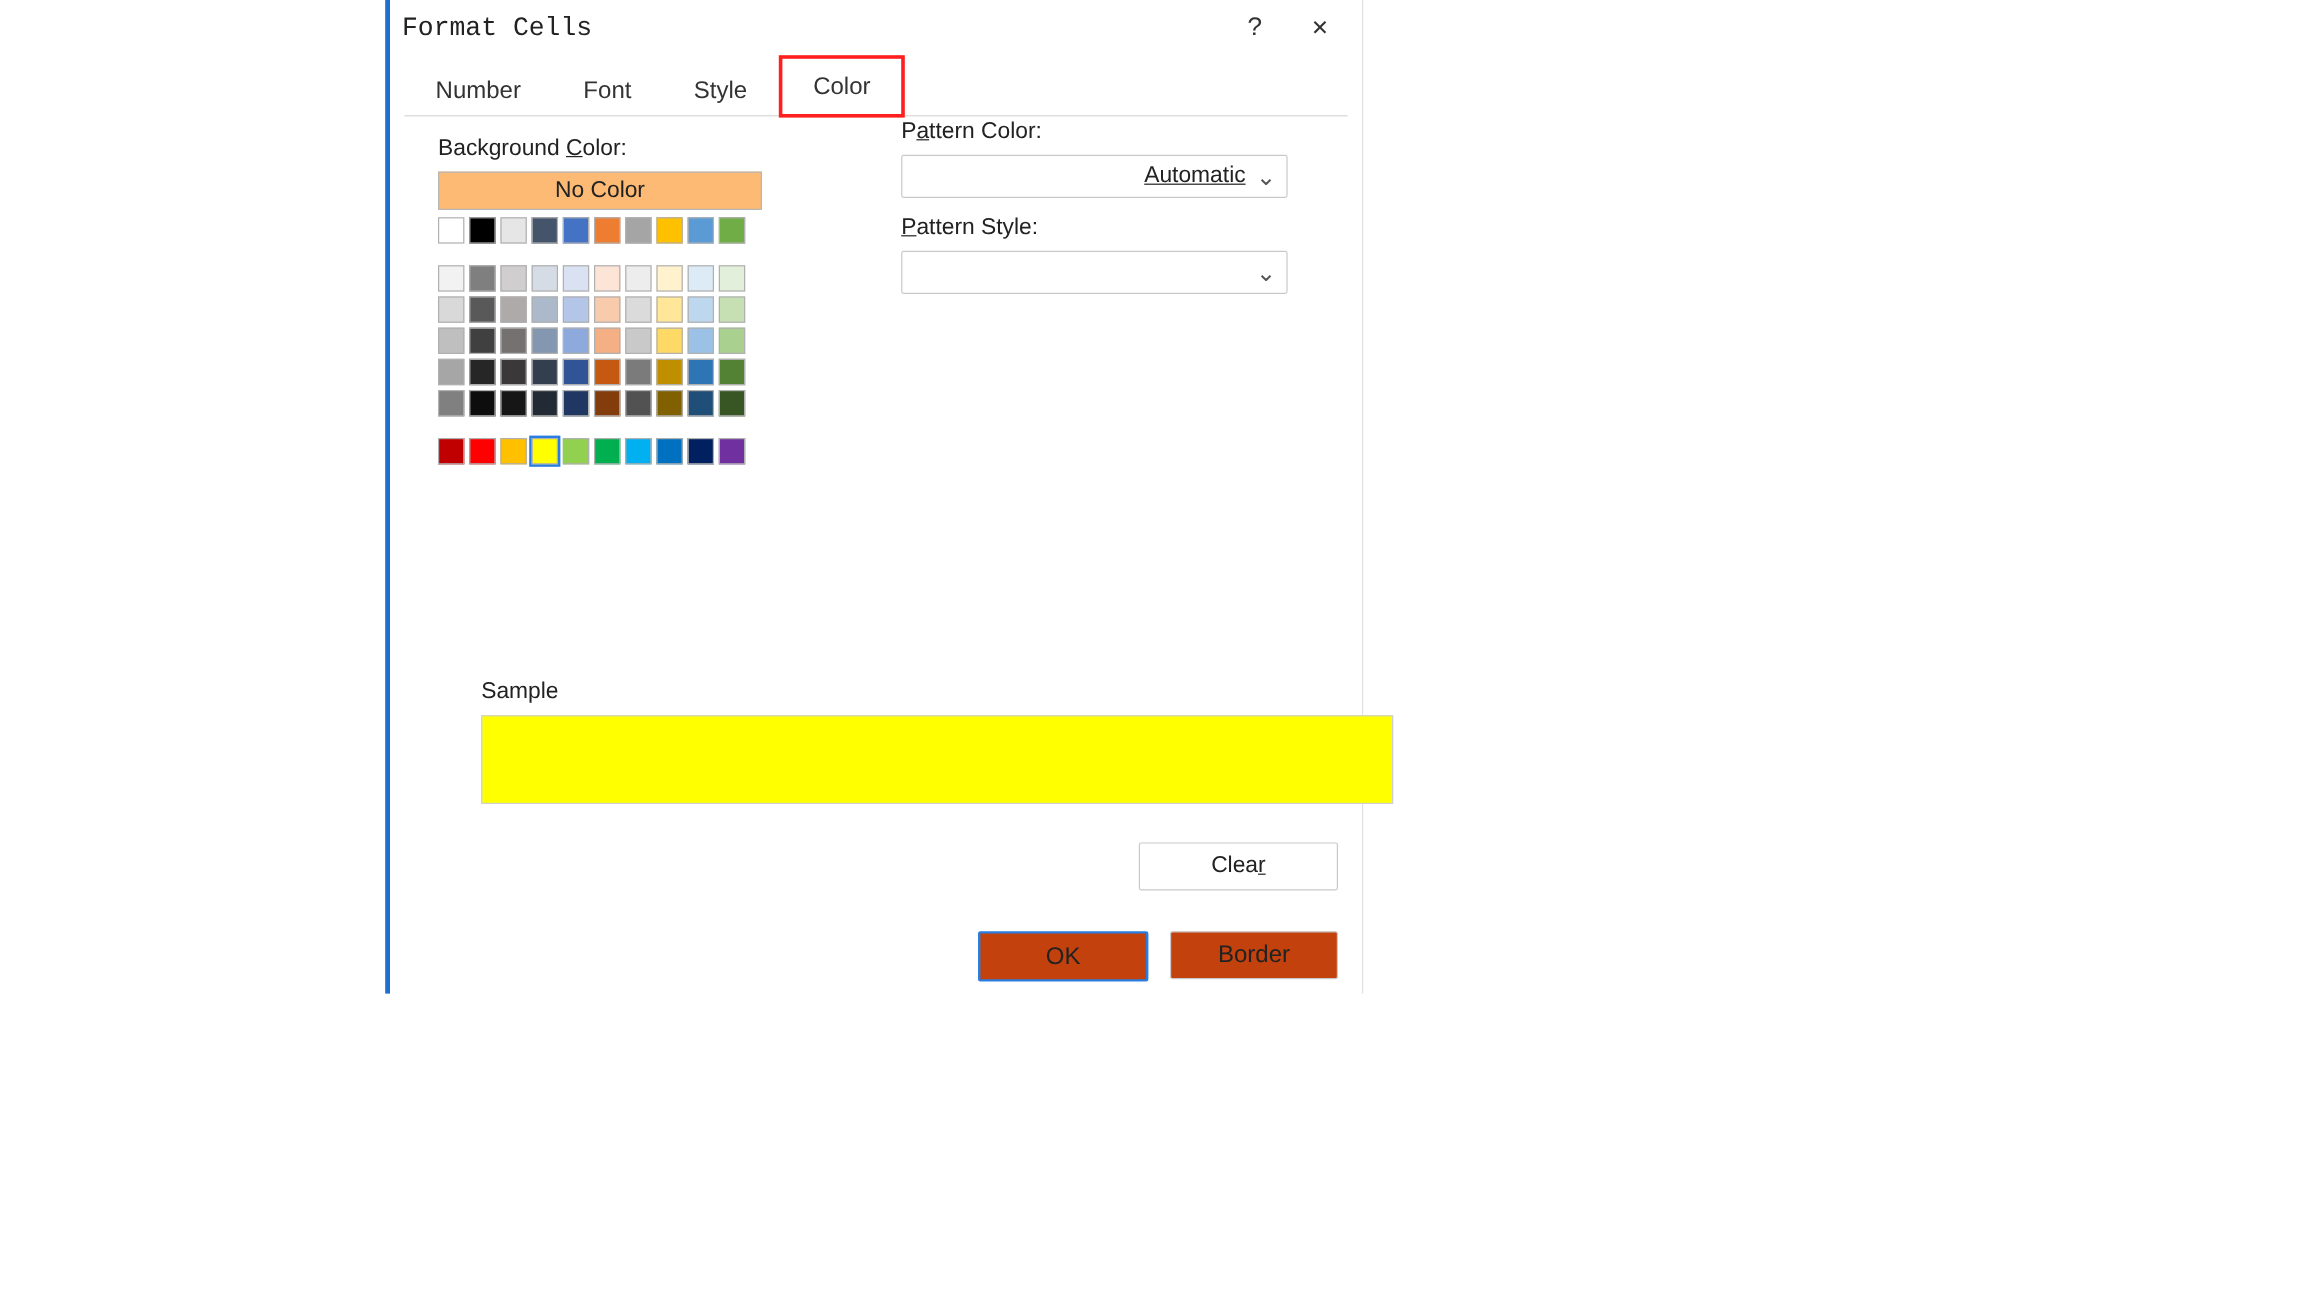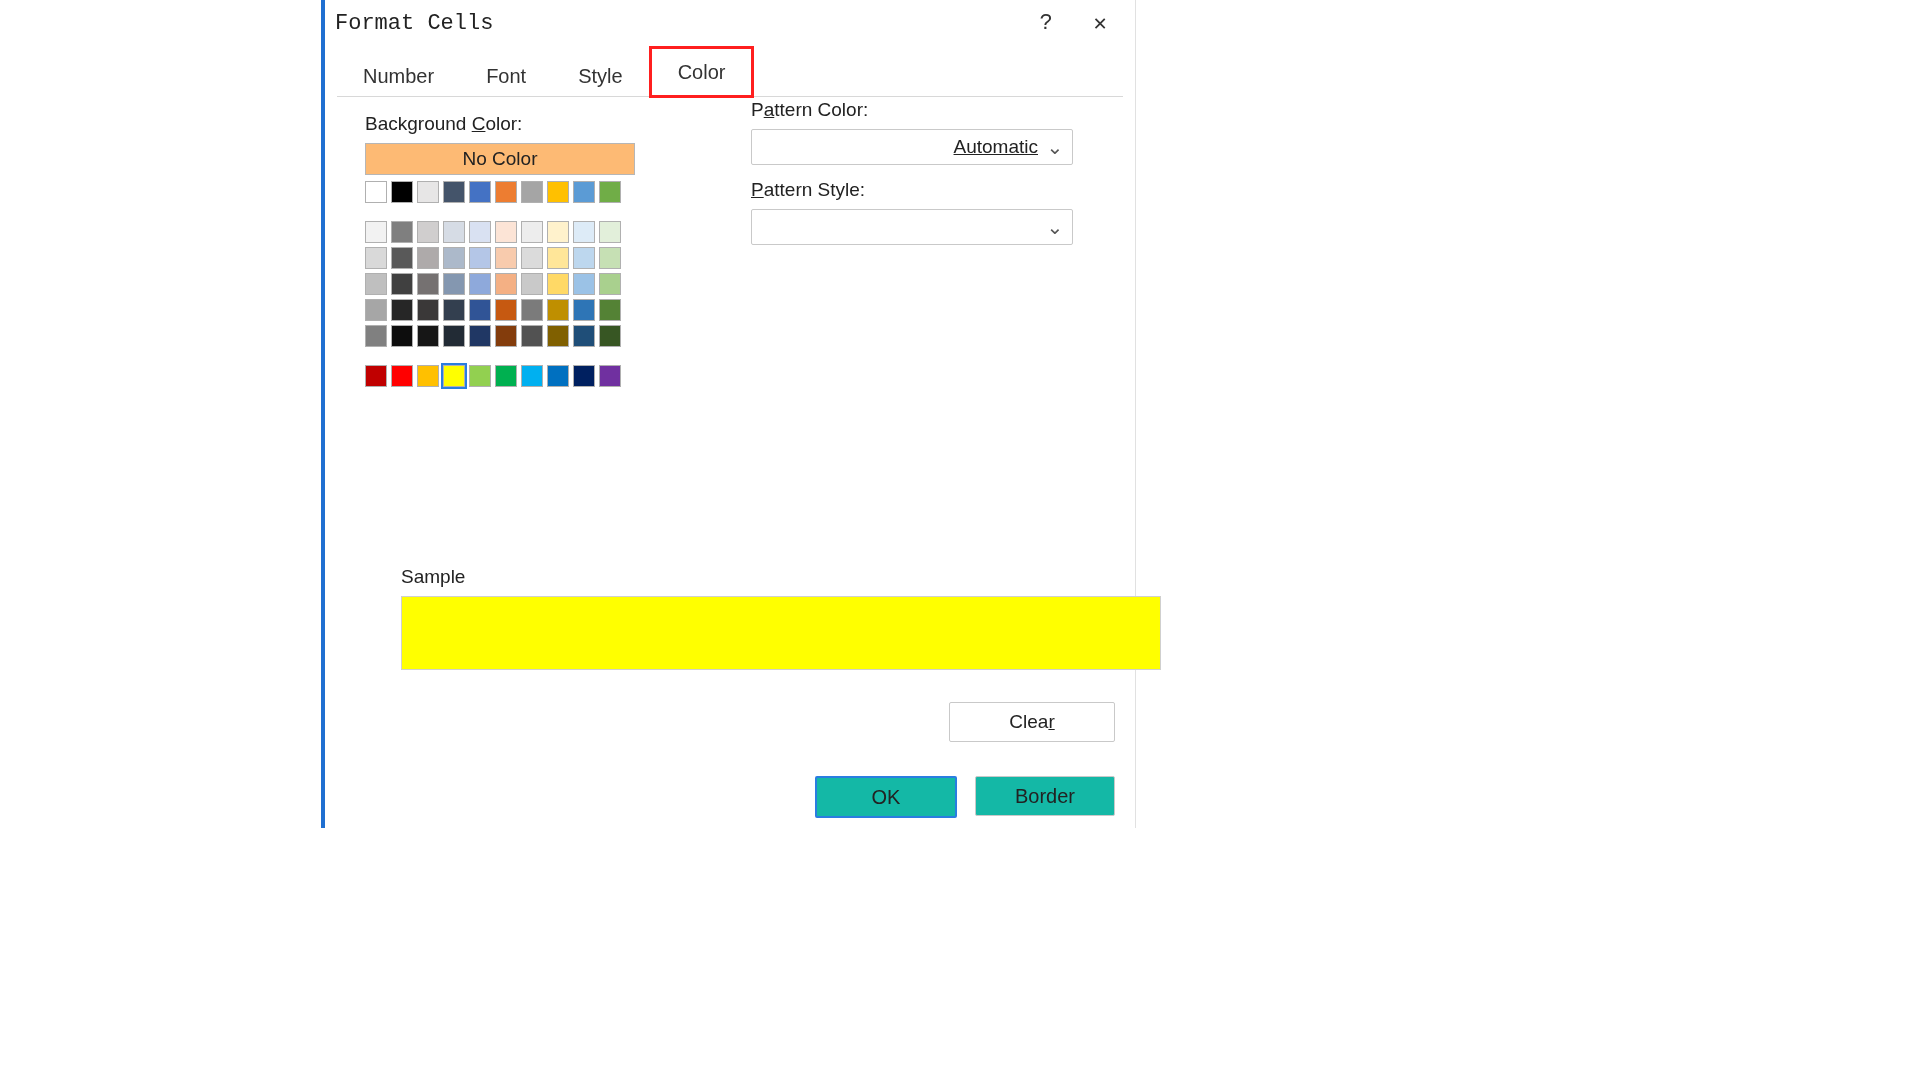--- a/index.html
+++ b/index.html
@@ -32,21 +32,21 @@
   .combo{width:320px;height:34px;border:1px solid #c9c9c9;border-radius:2px;display:flex;align-items:center;cursor:pointer;background:#fff;margin-bottom:14px;}
   .combo .val{flex:1;text-align:right;font-size:19px;text-decoration:underline;}
   .combo .caret{width:34px;display:flex;align-items:center;justify-content:center;color:#555;}
   
   .samplewrap{position:absolute;left:36px;top:566px;width:760px;margin-left:40px;}
   .samplehdr{font-size:19px;margin-bottom:8px;}
   .samplebox{height:72px;border:1px solid #cfcfcf;background:var(--sample,#ffff00);}
   
   .clearrow{position:absolute;right:20px;top:702px;}
   .footer{position:absolute;right:20px;bottom:10px;display:flex;gap:18px;}
-  .dlgbtn{width:138px;height:38px;border:1px solid #c9c9c9;border-radius:2px;background:#14b8a6;display:flex;align-items:center;justify-content:center;cursor:pointer;font-size:20px;}
+  .dlgbtn{width:138px;height:38px;border:1px solid #c9c9c9;border-radius:2px;background:#c2410c;display:flex;align-items:center;justify-content:center;cursor:pointer;font-size:20px;}
   .dlgbtn.primary{border:2px solid #2a7de1;}
 </style>
 </head>
 <body>
 
 <div class="stage">
   <div class="bluebar"></div>
   <div class="dialog">
 
     <div class="titlebar">

